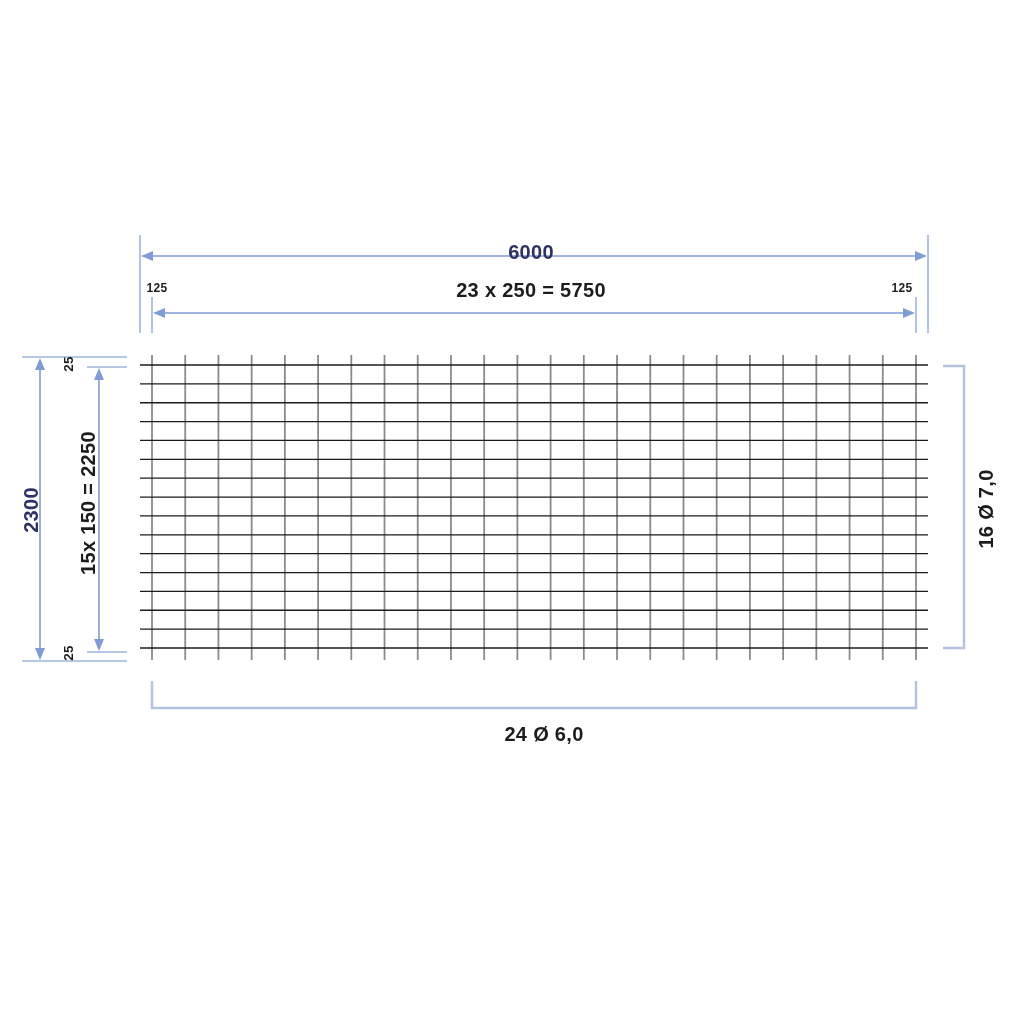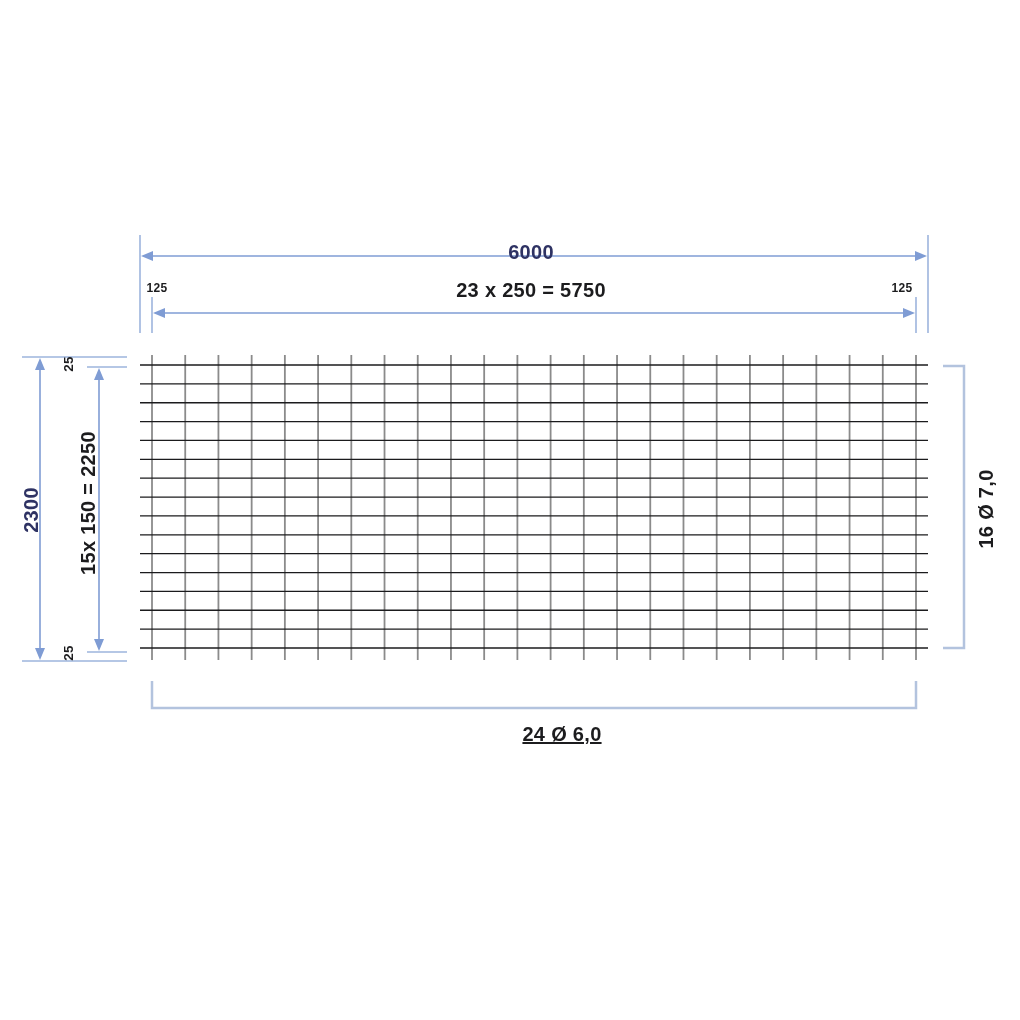--- a/index.html
+++ b/index.html
@@ -99,15 +99,15 @@
   <div class="lbl s20" style="left:531px;top:290px;">23 x 250 = 5750</div>
   <div class="lbl s16" style="left:157px;top:288px;">125</div>
   <div class="lbl s16" style="left:902px;top:288px;">125</div>
 
   <div class="lbl rot s20 navy" style="left:31px;top:510px;">2300</div>
   <div class="lbl rot s20" style="left:88px;top:503px;">15x 150 = 2250</div>
   <div class="lbl rot s13" style="left:69px;top:364px;">25</div>
   <div class="lbl rot s13" style="left:69px;top:653px;">25</div>
 
   <div class="lbl rot s20" style="left:986px;top:509px;">16 Ø 7,0</div>
-  <div class="lbl s20" style="left:562px;top:734px;text-decoration:underline;">24 Ø 6,0</div>
+  <div class="lbl s20" style="left:544px;top:734px;">24 Ø 6,0</div>
 
 </div>
 
 </body></html>

